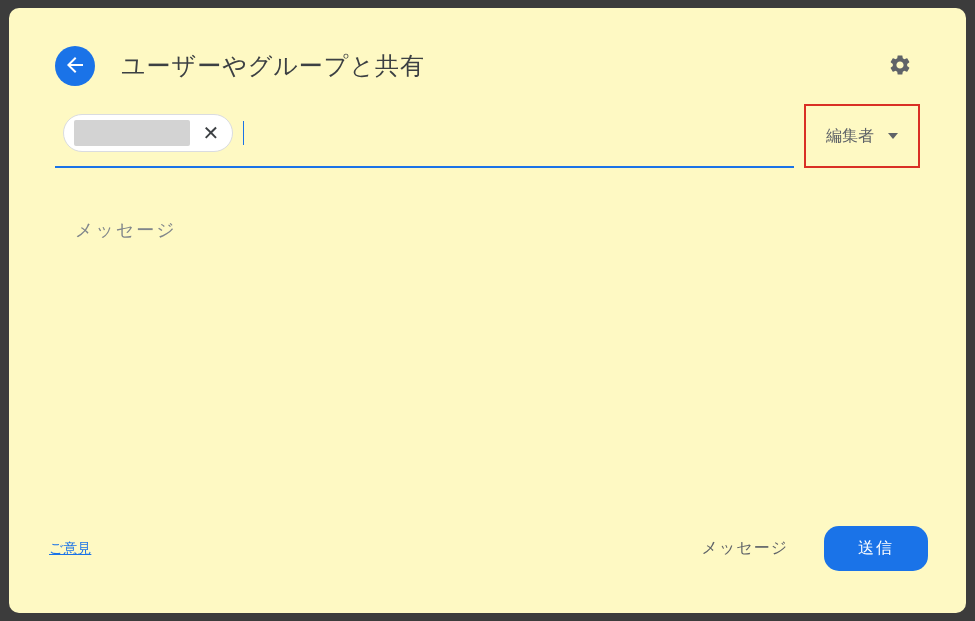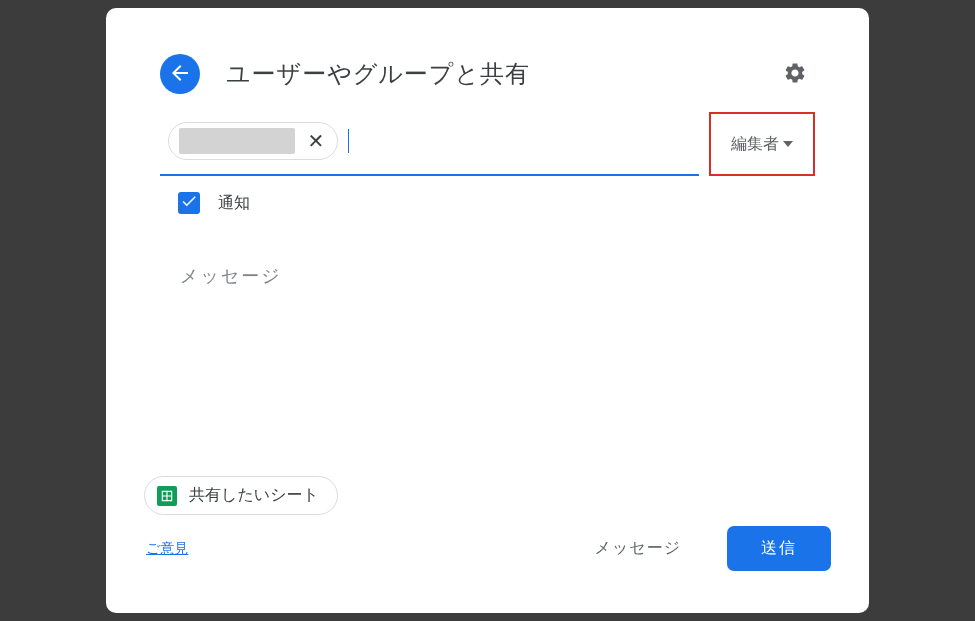--- a/index.html
+++ b/index.html
@@ -10,26 +10,26 @@
     body {
       font-family: Arial, "Hiragino Sans", "Hiragino Kaku Gothic ProN", "Yu Gothic", Meiryo, sans-serif;
       background: #3c3c3c;
       width: 975px;
       height: 621px;
       display: flex;
       align-items: center;
       justify-content: center;
     }
     .dialog {
-      background: #ffffff;
-      width: 763px;
+      background: #fef9c3;
+      width: 957px;
       height: 605px;
       border-radius: 10px;
       position: relative;
-      padding: 16px;
+      padding: 8px;
     }
     .header {
       display: flex;
       align-items: center;
       padding: 30px 38px 18px 38px;
     }
     .back-button {
       width: 40px;
       height: 40px;
       border-radius: 50%;
@@ -112,21 +112,21 @@
       width: 1px;
       height: 24px;
       background: #1a73e8;
     }
     .role-selector {
       border: 2px solid #d93025;
       display: flex;
       align-items: center;
       justify-content: center;
       padding: 0 20px;
-      gap: 4px;
+      gap: 14px;
       margin-left: 10px;
       cursor: pointer;
     }
     .role-label {
       color: #5f6368;
       font-size: 16px;
     }
     .role-caret {
       width: 0;
       height: 0;
@@ -223,24 +223,24 @@
       border: none;
       padding: 10px 22px;
       cursor: pointer;
       letter-spacing: 1px;
     }
     .send-button {
       background: #1a73e8;
       color: #fff;
       font-size: 16px;
       border: none;
-      border-radius: 7px;
+      border-radius: 15px;
       padding: 12px 34px;
       cursor: pointer;
-      margin-left: 24px;
+      margin-left: 14px;
       letter-spacing: 2px;
     }
   </style>
 </head>
 <body>
 
 <div class="dialog">
   <div class="header">
     <button class="back-button">
       <span>
@@ -266,45 +266,25 @@
         <span class="chip-remove">✕</span>
       </div>
       <span class="text-cursor"></span>
     </div>
     <div class="role-selector">
       <span class="role-label">編集者</span>
       <span class="role-caret"></span>
     </div>
   </div>
 
-  <div class="notify-row">
-    <div class="checkbox">
-      <span>
-        <svg viewBox="0 0 24 24">
-            <path d="M9 16.17L4.83 12l-1.42 1.41L9 19 21 7l-1.41-1.41z"></path>
-          </svg>
-      </span>
-    </div>
-    <span class="notify-label">通知</span>
-  </div>
 
   <div class="message-area">
     <span class="message-placeholder">メッセージ</span>
   </div>
 
-  <div class="attachment-row">
-    <div class="attachment-chip">
-      <span class="sheets-icon">
-        <svg viewBox="0 0 24 24">
-            <path d="M3 3v18h18V3H3zm8 16H5v-6h6v6zm0-8H5V5h6v6zm8 8h-6v-6h6v6zm0-8h-6V5h6v6z"></path>
-          </svg>
-      </span>
-      <span class="attachment-label">共有したいシート</span>
-    </div>
-  </div>
 
   <div class="footer">
     <a class="feedback-link">ご意見</a>
     <div class="footer-spacer"></div>
     <button class="cancel-button">メッセージ</button>
     <button class="send-button">送信</button>
   </div>
 </div>
 
 </body></html>

